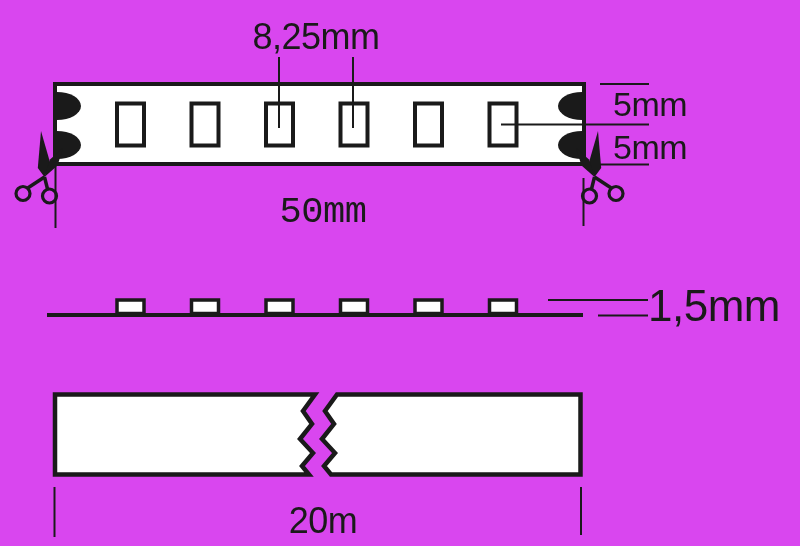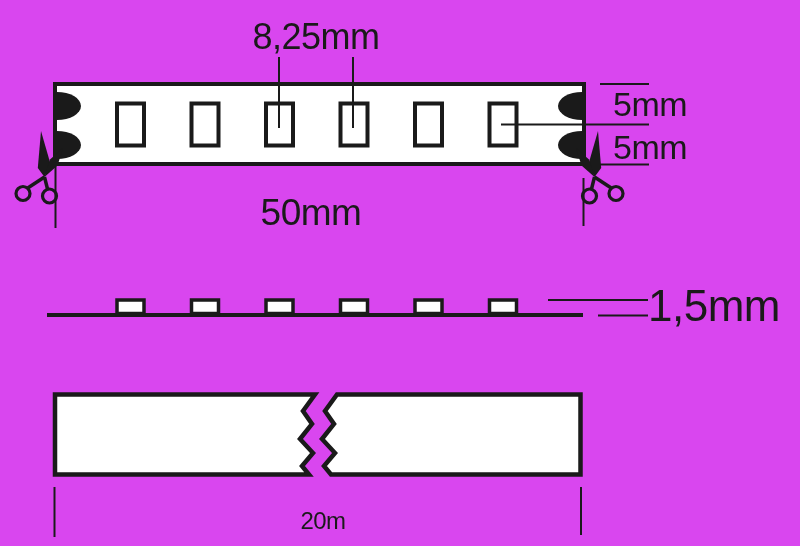--- a/index.html
+++ b/index.html
@@ -15,23 +15,23 @@
     position:absolute;
     transform:translate(-50%,-50%);
     color:#1a1a1a;
     white-space:nowrap;
     letter-spacing:-0.5px;
     line-height:1;
   }
   .lbl-pitch  {left:316px;top:37px; font-size:36px;}
   .lbl-w-up   {left:650px;top:104px;font-size:34px;}
   .lbl-w-low  {left:650px;top:147px;font-size:34px;}
-  .lbl-segment{left:311px;top:212px;font-size:37px;}
+  .lbl-segment{left:323px;top:212px;font-size:37px;font-family:Liberation Mono, monospace;}
   .lbl-height {left:714px;top:306px;font-size:44px;}
-  .lbl-reel   {left:323px;top:521px;font-size:24px;}
+  .lbl-reel   {left:323px;top:521px;font-size:36px;}
 </style>
 </head>
 <body>
 
 <div class="stage">
 
   <svg width="800" height="546" viewBox="0 0 800 546">
     <defs>
       <g id="scissors">
         <path d="M41 131 L50.5 164 L44.5 177 L37.8 168 Z" fill="#1a1a1a"></path>

